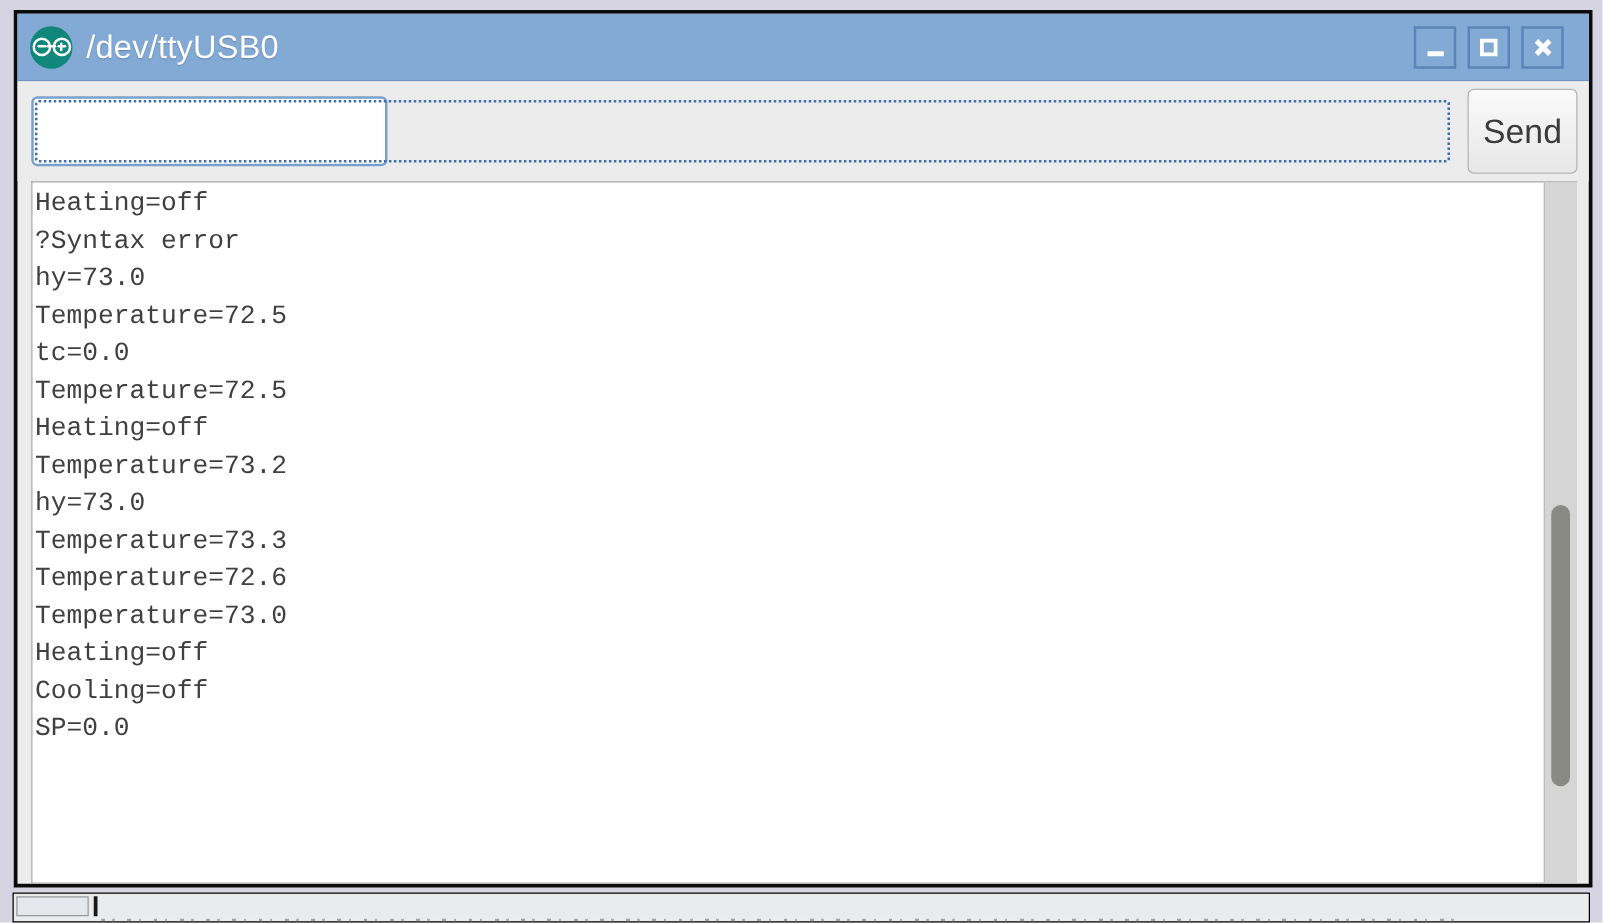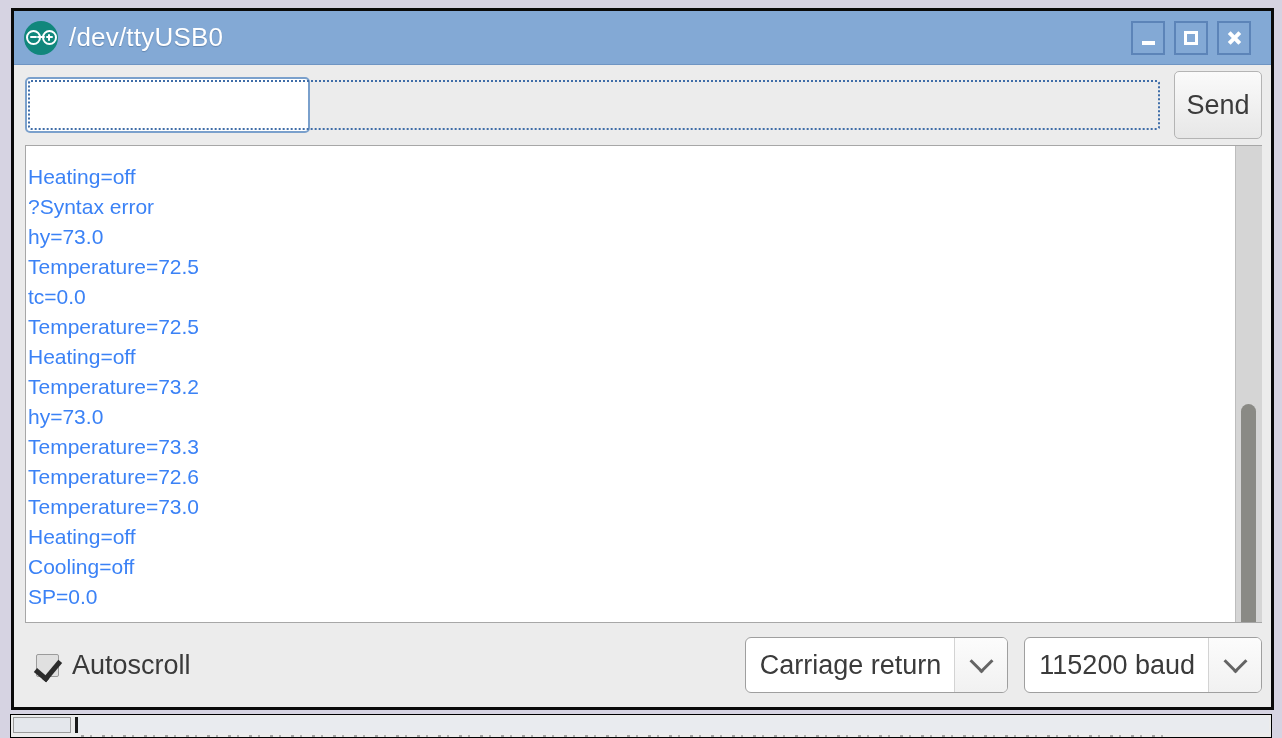--- a/index.html
+++ b/index.html
@@ -213,27 +213,26 @@
     border: 1px solid #a7a7a7;
     border-right: none;
     box-sizing: border-box;
     display: flex;
     position: relative;
     overflow: hidden;
   }
   #console {
     flex: 1 1 auto;
     padding: 3px 0 0 2px;
-    font-family: Liberation Sans, sans-serif;
+    font-family: Liberation Mono, monospace;
     font-size: 21px;
     line-height: 30px;
-    color: #3b82f6;
+    color: #404040;
     white-space: pre;
     overflow: hidden;
-    margin-top: 13px;
   }
   #console-scrollbar {
     flex: 0 0 26px;
     background: #d5d5d5;
     border-left: 1px solid #bdbdbd;
     position: relative;
   }
   #console-thumb {
     position: absolute;
     left: 5px;
@@ -380,36 +379,14 @@
 Temperature=72.6
 Temperature=73.0
 Heating=off
 Cooling=off
 SP=0.0</div>
     <div id="console-scrollbar">
       <div id="console-thumb"></div>
     </div>
   </div>
 
-  <div id="bottom-bar">
-    <div id="autoscroll">
-      <span id="autoscroll-box"></span>
-      <span id="autoscroll-label">Autoscroll</span>
-    </div>
-
-    <div id="bottom-spacer"></div>
-
-    <div class="combo">
-      <div class="combo-value">Carriage return</div>
-      <div class="combo-arrow">
-          <span></span>
-        </div>
-    </div>
-
-    <div class="combo">
-      <div class="combo-value">115200 baud</div>
-      <div class="combo-arrow">
-          <span></span>
-        </div>
-    </div>
-  </div>
 
 </div>
 
 </body></html>

